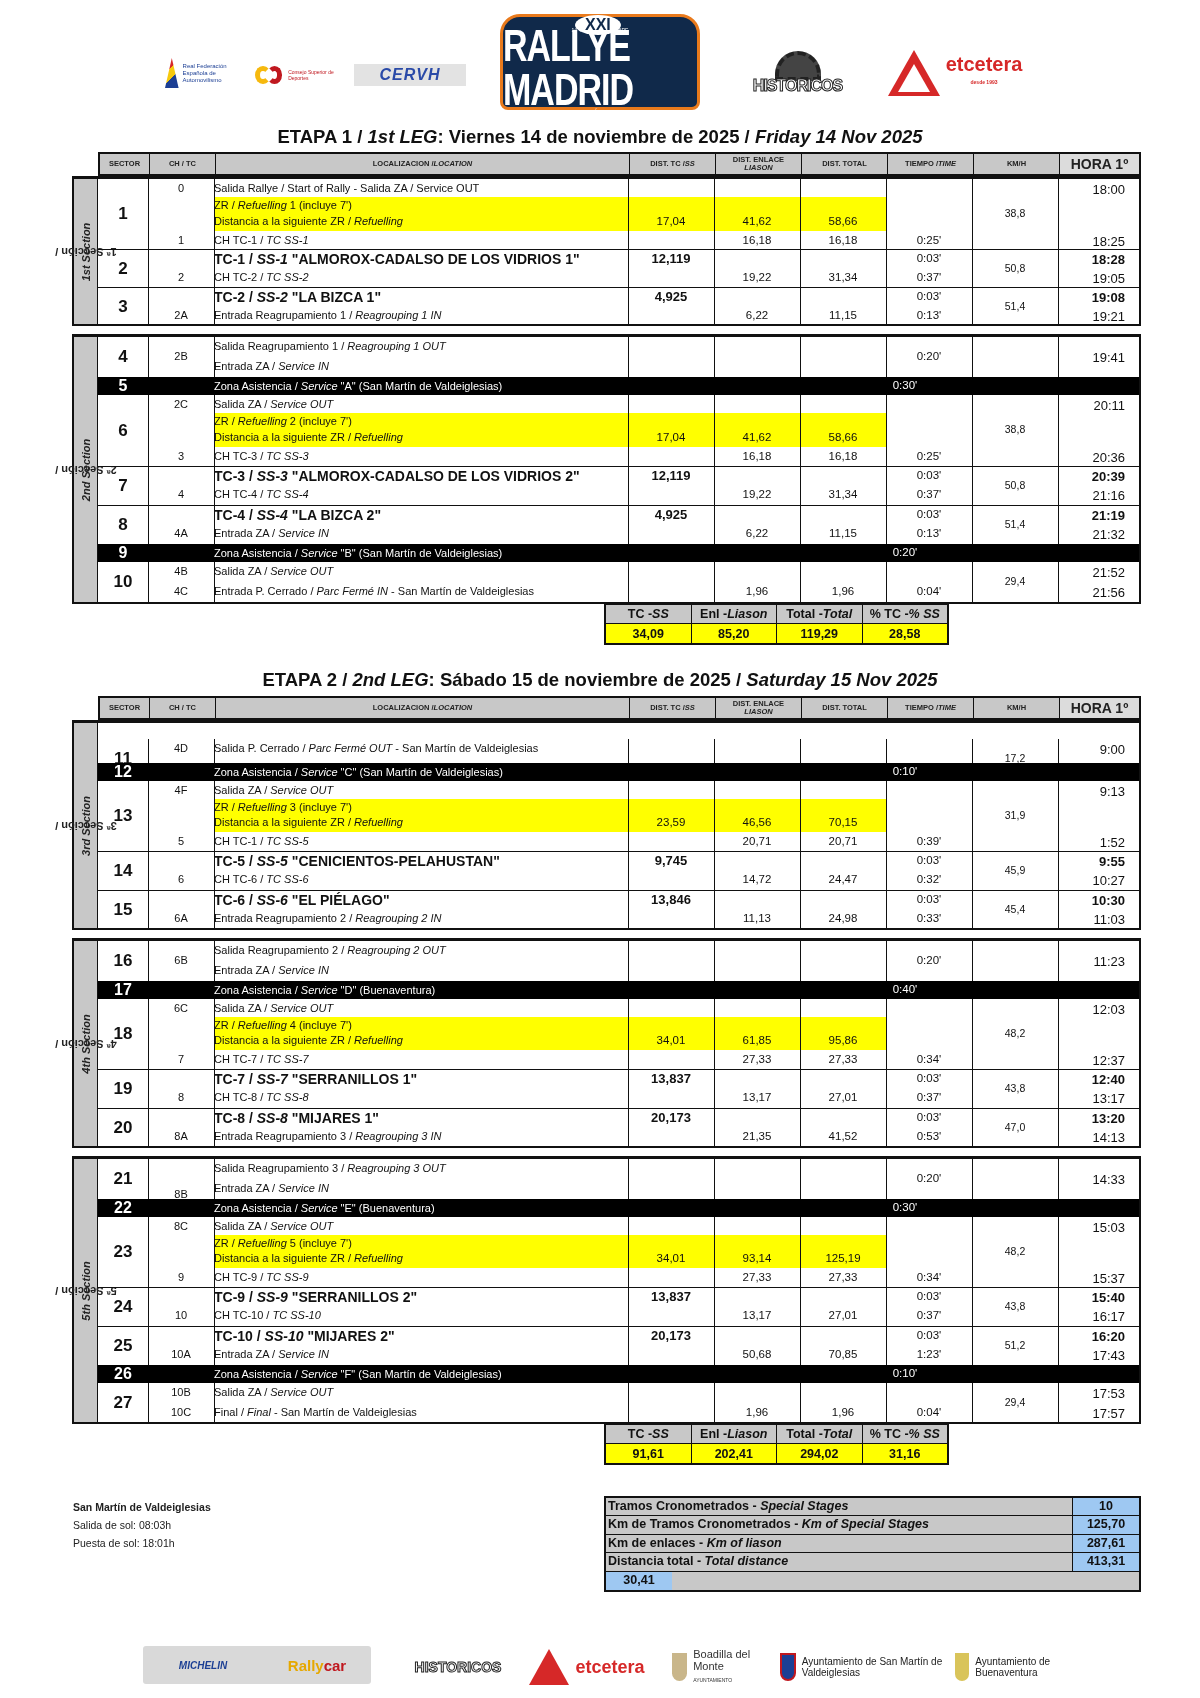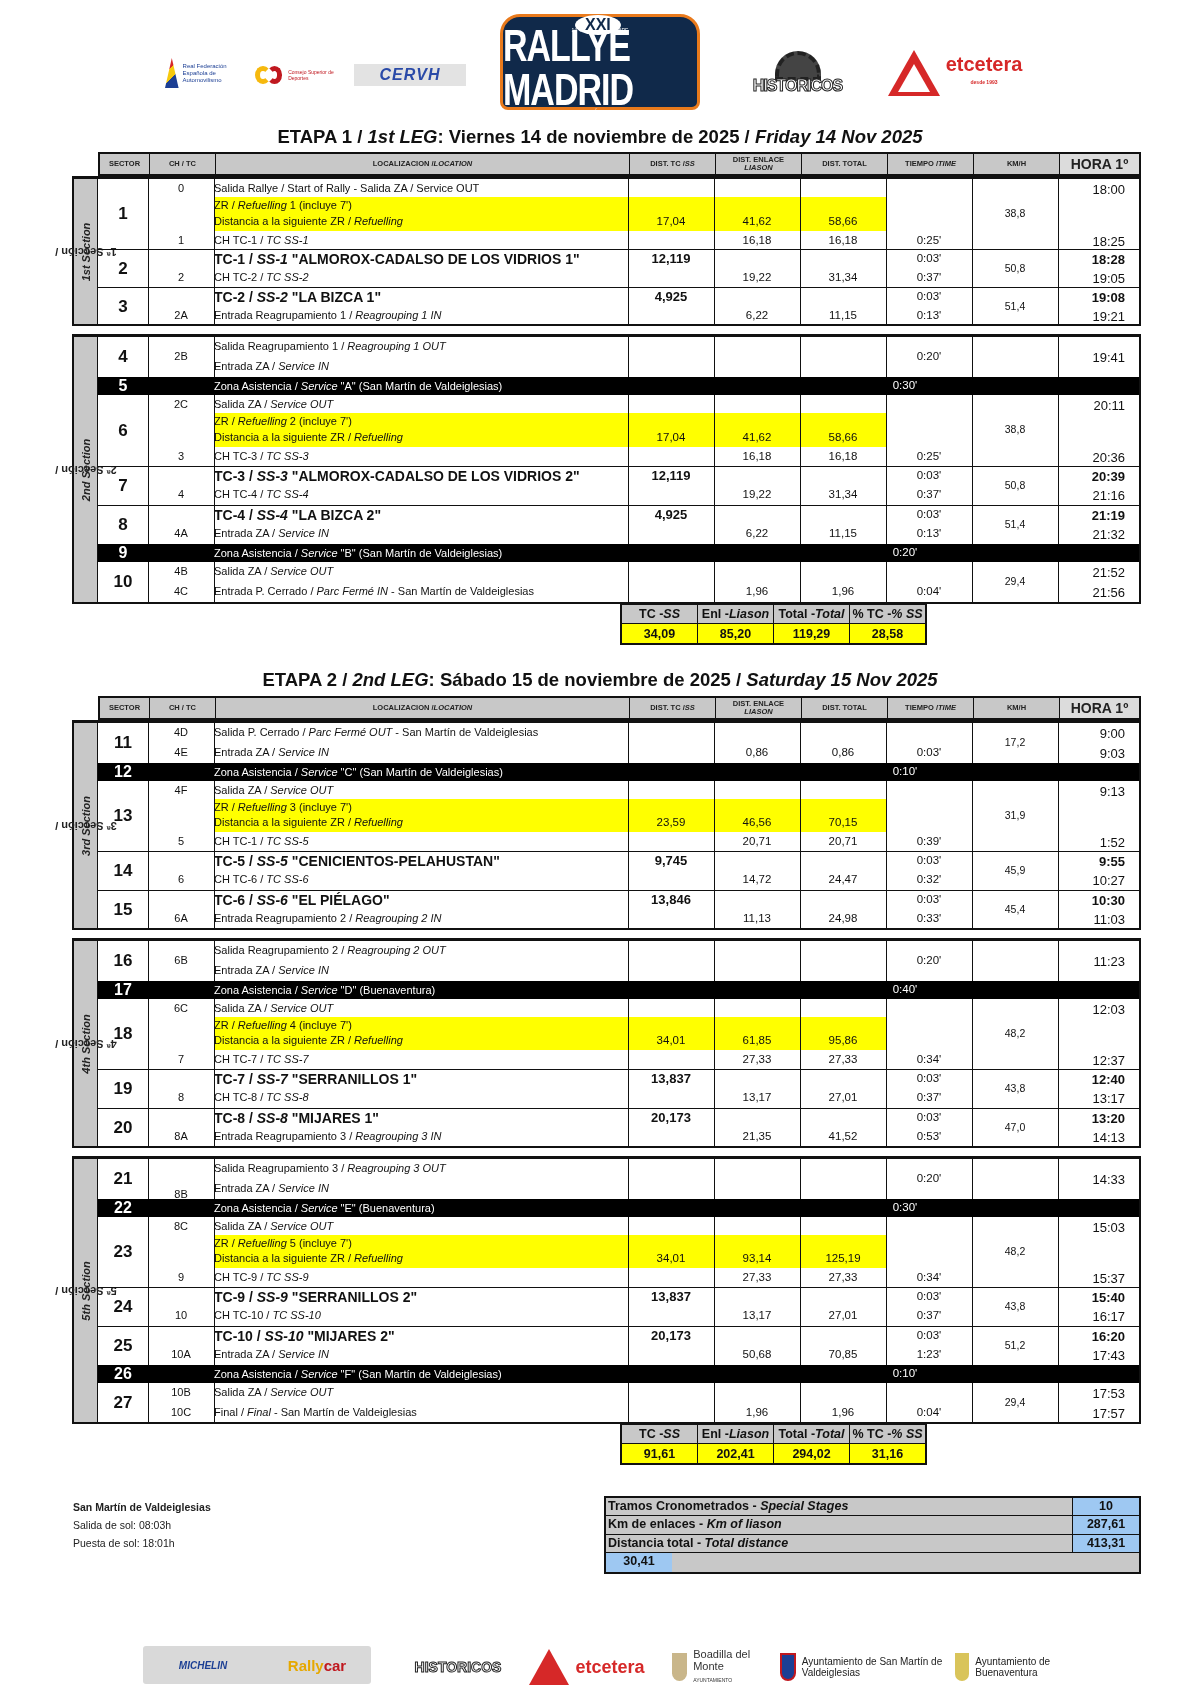--- a/index.html
+++ b/index.html
@@ -55,21 +55,21 @@
   .stage { left: 116px; font-size: 14px; font-weight: bold; }
   .ch { left: 50px; width: 66px; text-align: center; font-size: 11px; }
   .c-ss { left: 530px; width: 86px; text-align: center; }
   .c-enl { left: 616px; width: 86px; text-align: center; }
   .c-tot { left: 702px; width: 86px; text-align: center; }
   .c-time { left: 788px; width: 86px; text-align: center; }
   .c-kmh { left: 874px; width: 86px; text-align: center; font-size: 10.5px; }
   .c-hora { left: 960px; width: 83px; text-align: right; padding-right: 16px; font-size: 13px; }
   .bold { font-weight: bold; }
 
-  .totals { position: absolute; left: 620px; width: 307px; border: 2.5px solid #111; }
+  .totals { position: absolute; left: 604px; width: 345px; border: 2.5px solid #111; }
   .totals .row { display: flex; height: 19px; }
   .totals .row div { flex: 1; border-right: 1px solid #111; display: flex; align-items: center; justify-content: center; font-weight: bold; font-size: 12.5px; }
   .totals .row div:last-child { border-right: none; }
   .totals .h { background: #c8c8c8; border-bottom: 1px solid #111; }
   .totals .v { background: #ffff00; }
   .totals i { font-style: italic; }
 
   .sun { position: absolute; left: 73px; top: 1498px; font-size: 10.5px; line-height: 18px; color: #222; }
   .sun .t { font-weight: bold; font-size: 10.5px; }
 
@@ -412,21 +412,21 @@
     </div>
   <div style="width:86px">KM/H</div>
   <div style="flex:1">HORA 1º</div>
 </div>
 
 <div class="block" style="top:720px;height:210px">
   <div class="side">
       <span><span>3ª Sección / </span><i>3rd Section</i></span>
     </div>
 
-  <div class="sec" style="top:0;height:40px;border-bottom:none">
+  <div class="sec" style="top:16px;height:40px;border-bottom:none">
     <div class="secnum">11</div>
     <div class="cell ch" style="top:3px">4D</div>
     <div class="cell loc" style="top:3px"><span>Salida P. Cerrado / </span><i>Parc Fermé OUT</i><span> - San Martín de Valdeiglesias</span></div>
     <div class="cell ch" style="top:23px">4E</div>
     <div class="cell loc" style="top:23px"><span>Entrada ZA / </span><i>Service IN</i></div>
     <div class="cell c-enl" style="top:23px">0,86</div>
     <div class="cell c-tot" style="top:23px">0,86</div>
     <div class="cell c-time" style="top:23px">0:03'</div>
     <div class="cell c-kmh" style="top:13px">17,2</div>
     <div class="cell c-hora" style="top:3px">9:00</div>
@@ -784,20 +784,24 @@
   <div>Salida de sol: 08:03h</div>
   <div>Puesta de sol: 18:01h</div>
 </div>
 
 <div class="summary">
   <div class="r">
       <div class="k"><span>Tramos Cronometrados - </span><i>Special Stages</i></div>
       <div class="v">10</div>
     </div>
   <div class="r">
+      <div class="k"><span>Km de Tramos Cronometrados - </span><i>Km of Special Stages</i></div>
+      <div class="v">125,70</div>
+    </div>
+  <div class="r">
       <div class="k"><span>Km de enlaces - </span><i>Km of liason</i></div>
       <div class="v">287,61</div>
     </div>
   <div class="r">
       <div class="k"><span>Distancia total - </span><i>Total distance</i></div>
       <div class="v">413,31</div>
     </div>
   <div class="r">
       <div class="v">30,41</div>
     </div>

